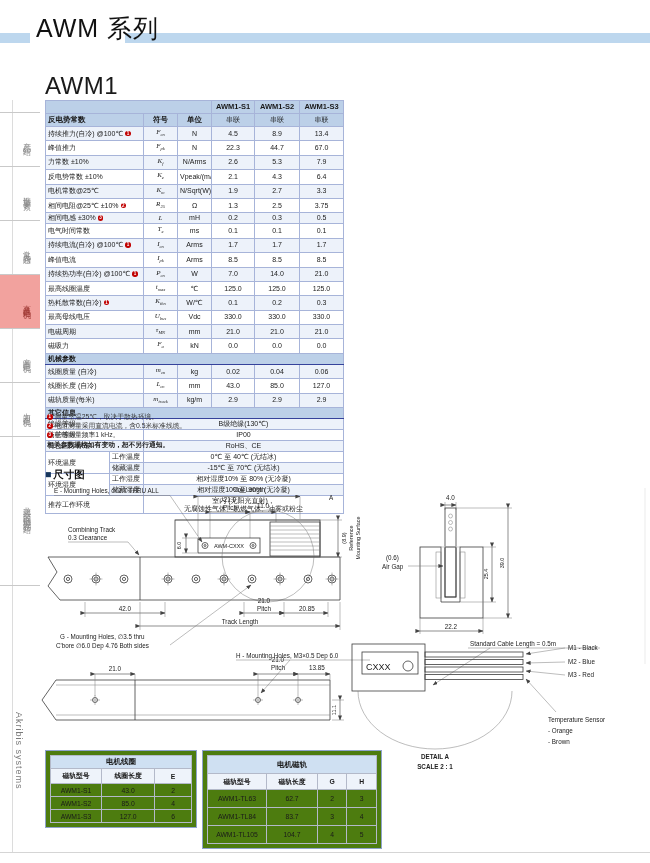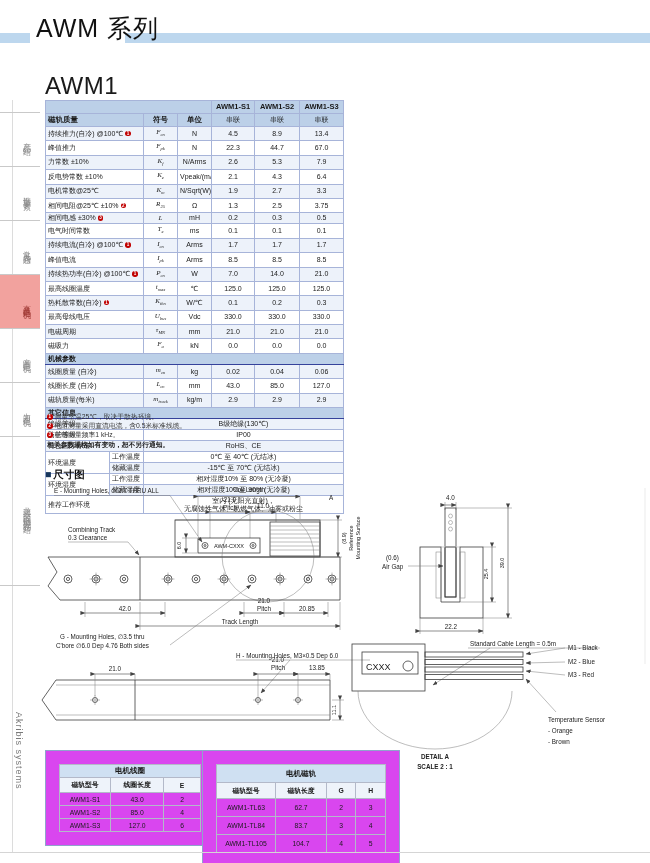--- a/index.html
+++ b/index.html
@@ -42,21 +42,21 @@
   #dim-header{position:absolute;left:45px;top:468px;font-size:10.5px;font-weight:bold;color:#111;}
   #dim-header .sq{color:#16365c;margin-right:2px;}
   
   svg text{font-family:"Liberation Sans","DejaVu Sans",sans-serif;fill:#222;}
   .draw{stroke:#3c3c3c;stroke-width:0.8;fill:none;}
   .thin{stroke:#7a7a7a;stroke-width:0.5;fill:none;}
   .dim{stroke:#444;stroke-width:0.6;fill:none;}
   .t{font-size:6.3px;}
   .ts{font-size:5.5px;}
   
-  .btwrap{position:absolute;border:1px solid #8fa3cc;background:#d946ef;padding:13px;}
+  .btwrap{position:absolute;border:1px solid #8fa3cc;background:#4d7c0f;padding:4px;}
   .btable{border-collapse:collapse;table-layout:fixed;width:100%;font-size:6.8px;}
   .btable td{border:0.7px solid #b3b9c9;text-align:center;overflow:hidden;white-space:nowrap;}
   .btable .title{background:#cfe0f2;font-weight:bold;height:13px;font-size:7.5px;}
   .btable .bh{background:#eef3fa;font-weight:bold;}
   #coil-table-wrap{left:45px;top:750px;width:142px;}
   #coil-table-wrap td{height:10px;}
   #coil-table-wrap .bh{height:12px;}
   #track-table-wrap{left:202px;top:750px;width:170px;}
   #track-table-wrap td{height:15px;}
   #track-table-wrap .bh{height:13px;}
@@ -110,21 +110,21 @@
         <col style="width:44px">
       </colgroup>
     <tbody>
         <tr>
           <td class="hd" colspan="4"></td>
           <td class="hd">AWM1-S1</td>
           <td class="hd">AWM1-S2</td>
           <td class="hd">AWM1-S3</td>
         </tr>
         <tr>
-          <td class="hd lbl" colspan="2">磁轨质量</td>
+          <td class="hd lbl" colspan="2">反电势常数</td>
           <td class="hd">符号</td>
           <td class="hd">单位</td>
           <td class="hd2">串联</td>
           <td class="hd2">串联</td>
           <td class="hd2">串联</td>
         </tr>
         <tr>
           <td class="lbl pale" colspan="2">持续推力(自冷) @100℃<span class="fnmark">1</span></td>
           <td class="sym pale"><span>F</span><sub>cn</sub></td>
           <td class="ctr pale">N</td>

